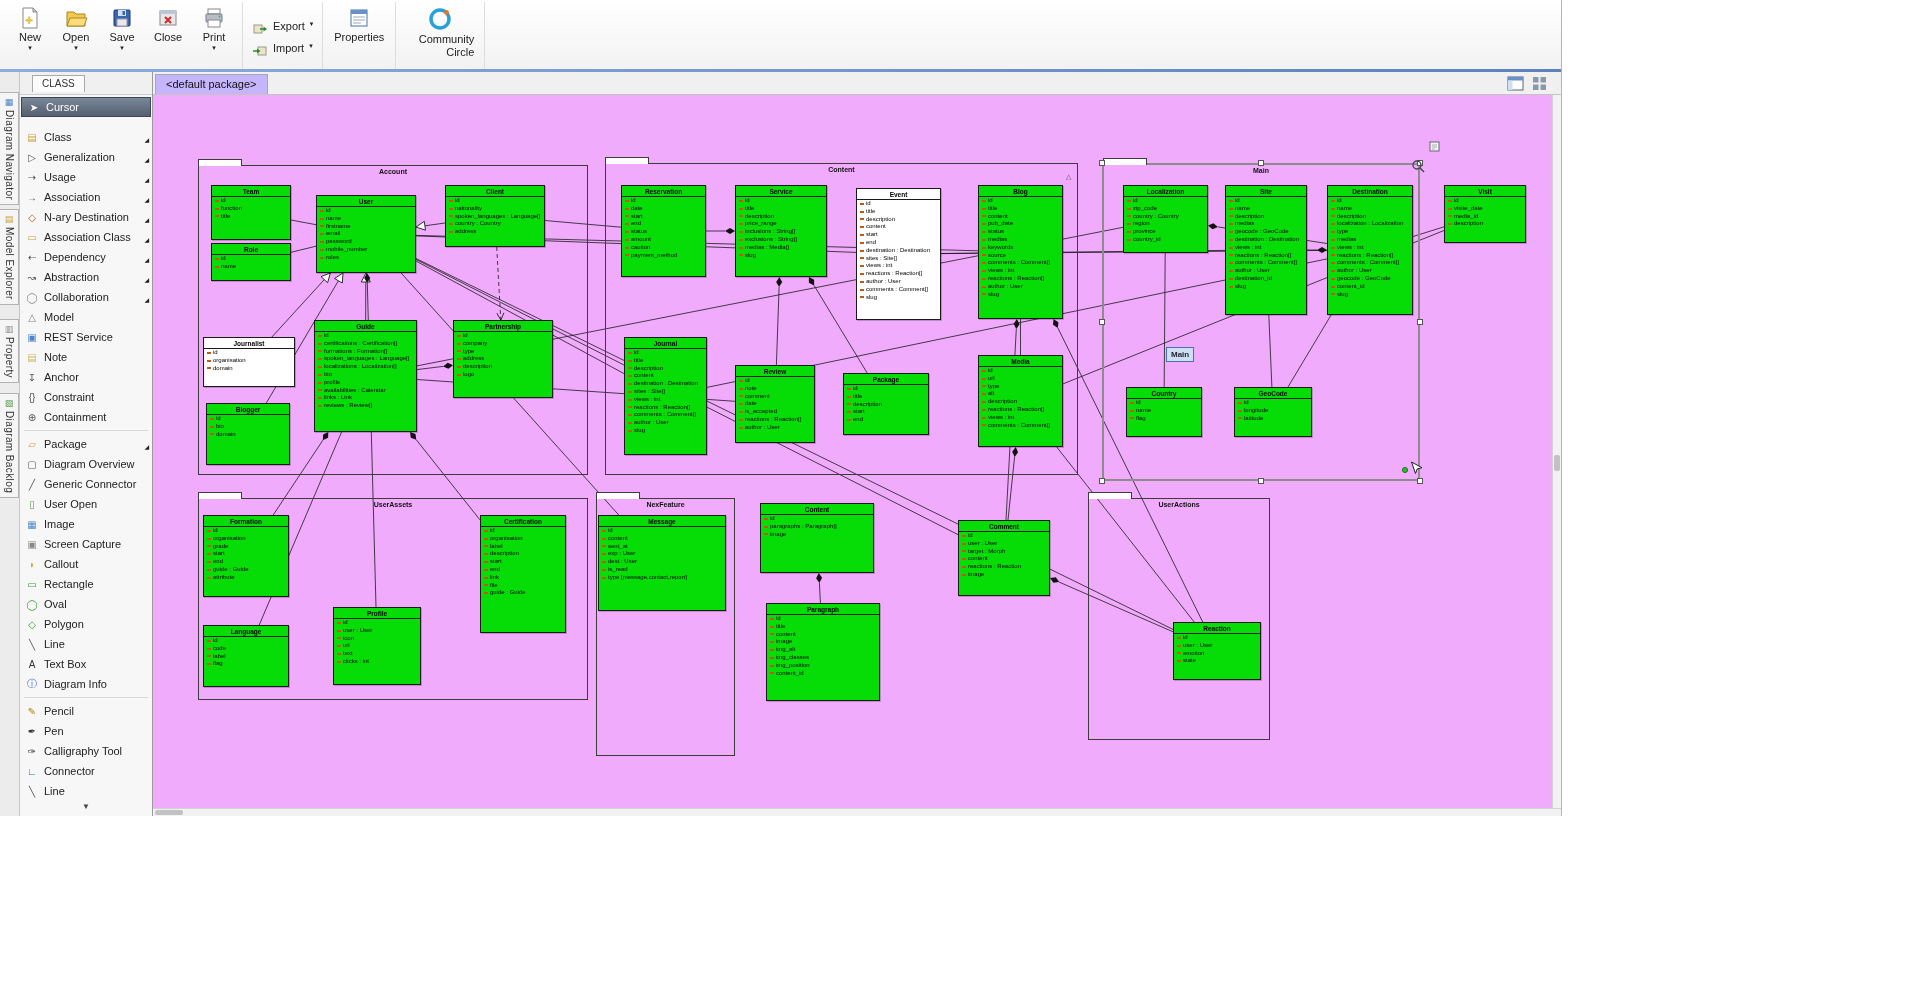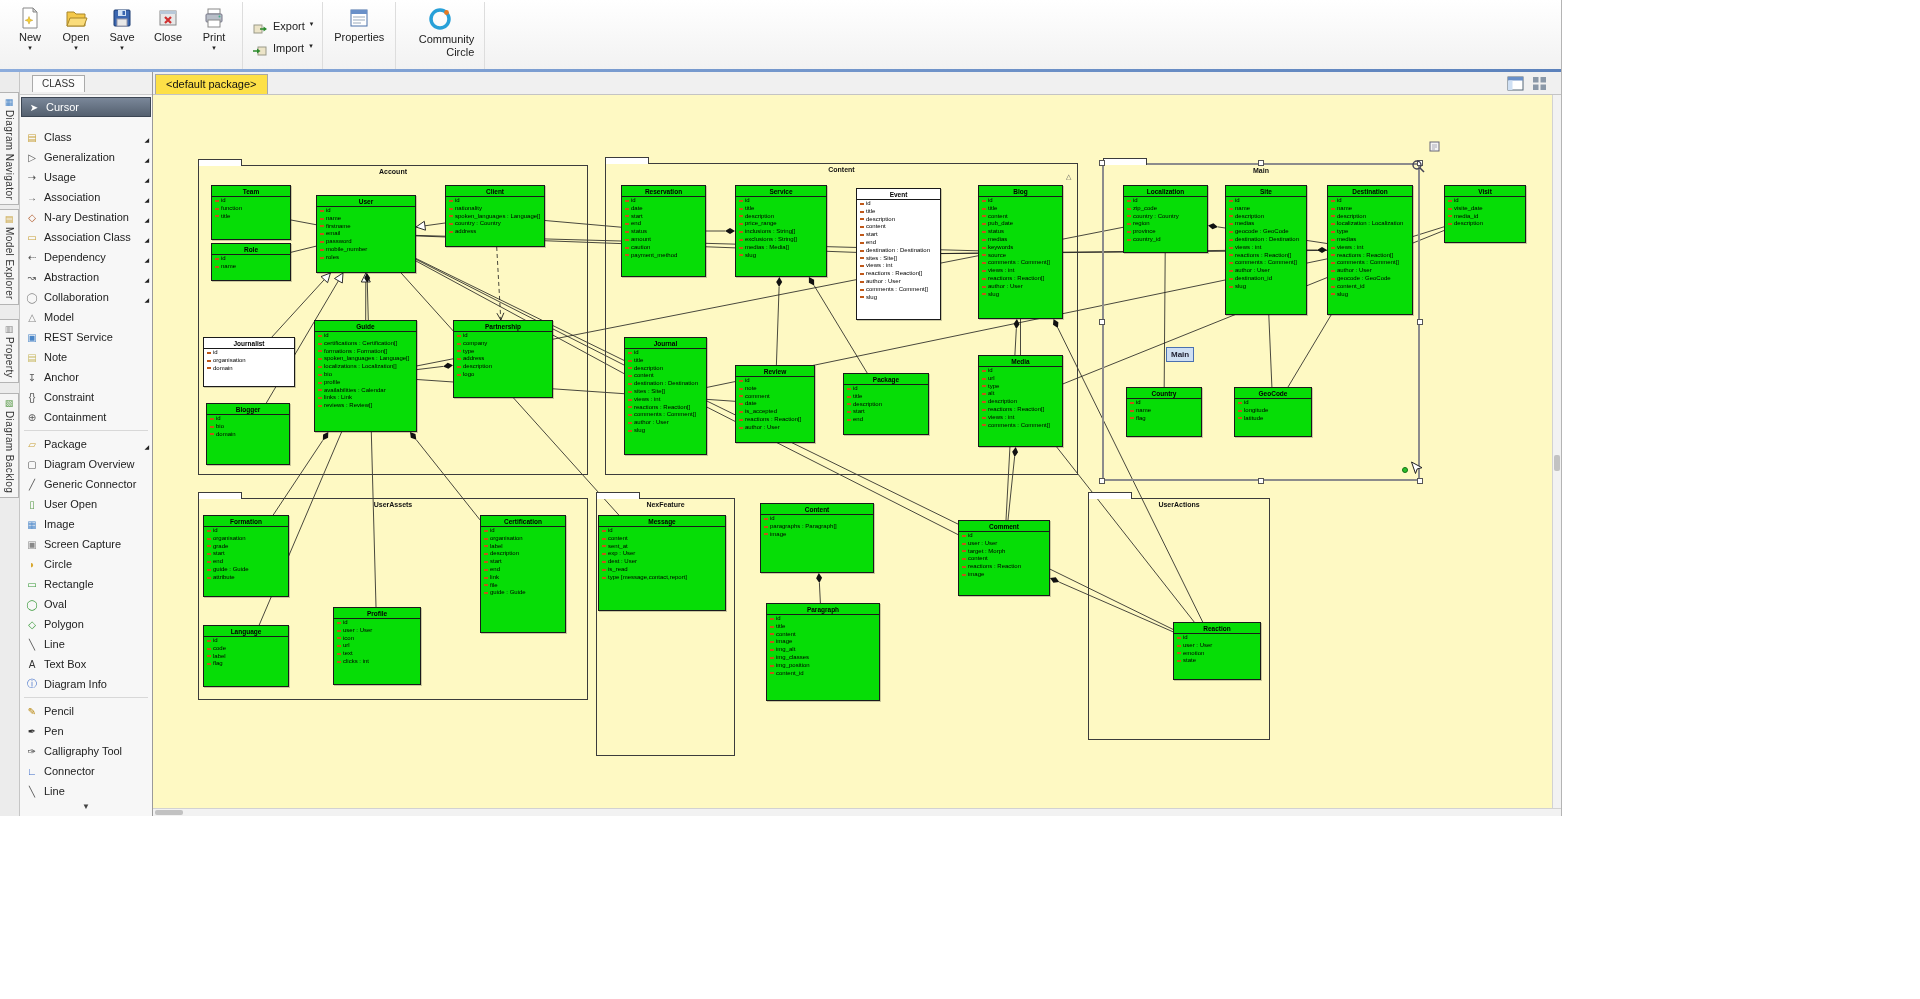--- a/index.html
+++ b/index.html
@@ -32,24 +32,24 @@
 .cursor-row .p-icon{color:#fff}
 #palette-list{margin-top:10px}
 .p-item{height:20px;display:flex;align-items:center;gap:5px;padding-left:5px;font-size:11px;color:#222;position:relative}
 .p-icon{width:14px;text-align:center;font-size:10px;flex:none}
 .p-sub{position:absolute;right:3px;bottom:4px;font-size:6px;color:#222}
 .p-div{height:1px;background:#d8d8d8;margin:3px 4px}
 .palette-down{position:absolute;bottom:5px;left:0;right:0;text-align:center;font-size:8px;color:#444}
 
 .canvas-col{flex:1;display:flex;flex-direction:column;background:#fff}
 .tabbar{height:23px;background:#f0f0f0;border-bottom:1px solid #c4c4c4;display:flex;align-items:flex-end;padding-left:2px;position:relative}
-.dtab{background:#fde047;border:1px solid #a8a8a8;border-bottom:none;padding:3px 10px 4px;font-size:11px;color:#111}
+.dtab{background:#c4b5fd;border:1px solid #a8a8a8;border-bottom:none;padding:3px 10px 4px;font-size:11px;color:#111}
 .tab-actions{position:absolute;right:14px;top:4px;display:flex;gap:8px}
 .canvas-row{flex:1;display:flex;min-height:0}
-.canvas{position:relative;flex:1;overflow:hidden;background:#fef9c3}
+.canvas{position:relative;flex:1;overflow:hidden;background:#f0abfc}
 .vscroll{width:9px;background:#f2f2f2;border-left:1px solid #d2d2d2;position:relative}
 .vthumb{position:absolute;left:1px;right:1px;top:360px;height:16px;background:#c2c2c2;border-radius:2px}
 .hscroll{height:8px;background:#f2f2f2;border-top:1px solid #d2d2d2;position:relative}
 .hthumb{position:absolute;left:2px;top:1px;width:28px;height:5px;background:#c2c2c2;border-radius:2px}
 
 svg.edges{position:absolute;left:0;top:0;z-index:0}
 .pkg{position:absolute;border:1px solid #3c3c3c;z-index:1}
 .pkg .tabnotch{position:absolute;left:-1px;top:-7px;width:44px;height:7px;border:1px solid #3c3c3c;border-bottom:none;background:#fff}
 .pkg .plabel{position:absolute;top:2px;left:0;right:0;text-align:center;font-size:7px;font-weight:bold;color:#111}
 .pkg.selected{border:2px solid #8c8c8c}
@@ -278,21 +278,21 @@
           <div class="p-item">
             <span class="p-icon" style="color: rgb(74, 134, 200);">▦</span>
             <span class="p-label">Image</span>
           </div>
           <div class="p-item">
             <span class="p-icon" style="color: rgb(136, 136, 136);">▣</span>
             <span class="p-label">Screen Capture</span>
           </div>
           <div class="p-item">
             <span class="p-icon" style="color: rgb(216, 168, 48);">◗</span>
-            <span class="p-label">Circle</span>
+            <span class="p-label">Callout</span>
           </div>
           <div class="p-item">
             <span class="p-icon" style="color: rgb(58, 154, 58);">▭</span>
             <span class="p-label">Rectangle</span>
           </div>
           <div class="p-item">
             <span class="p-icon" style="color: rgb(58, 154, 58);">◯</span>
             <span class="p-label">Oval</span>
           </div>
           <div class="p-item">

